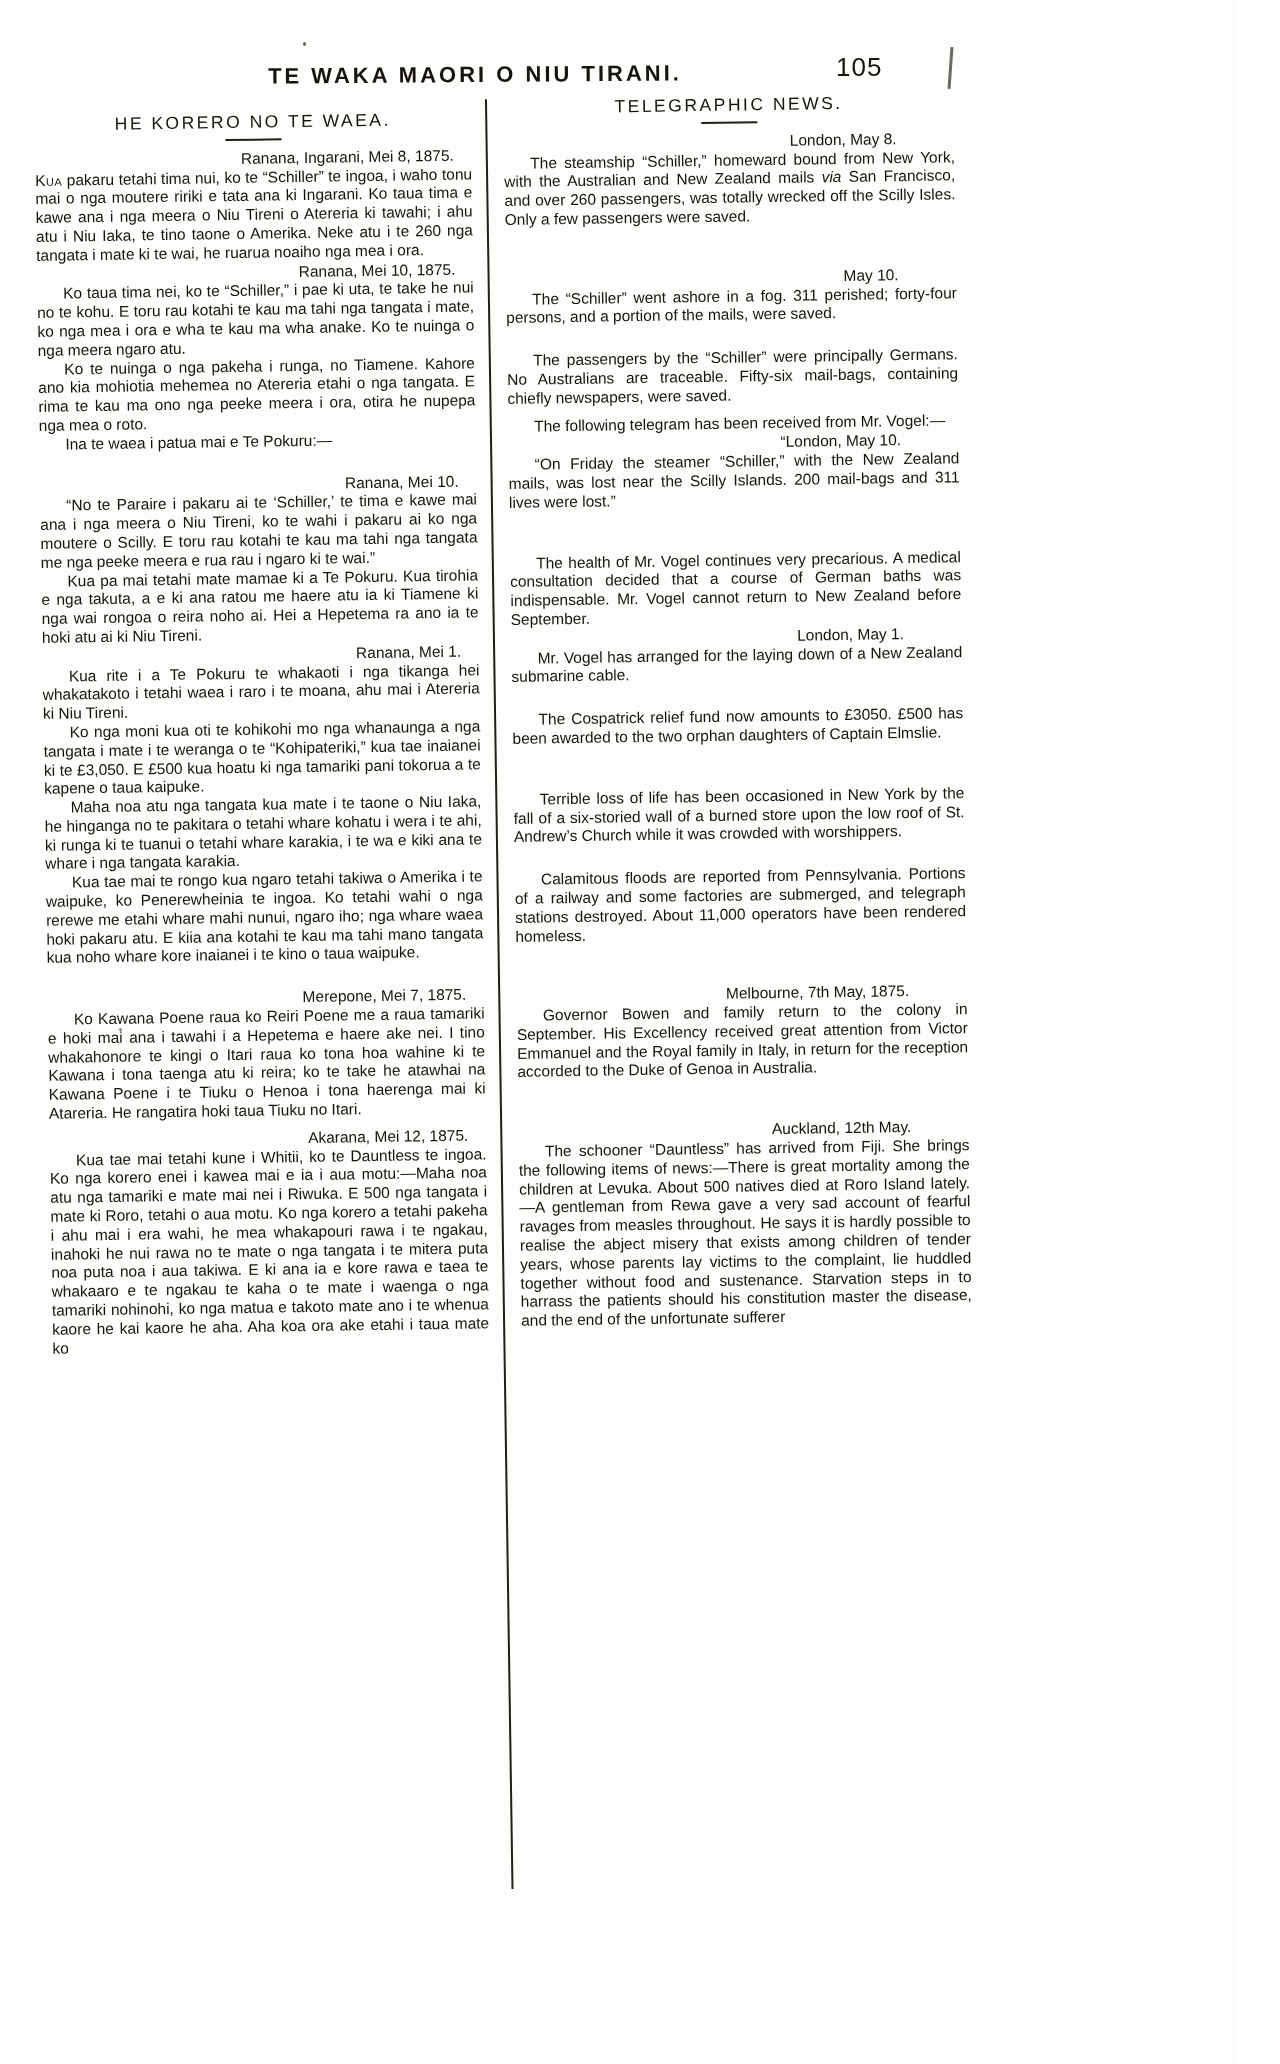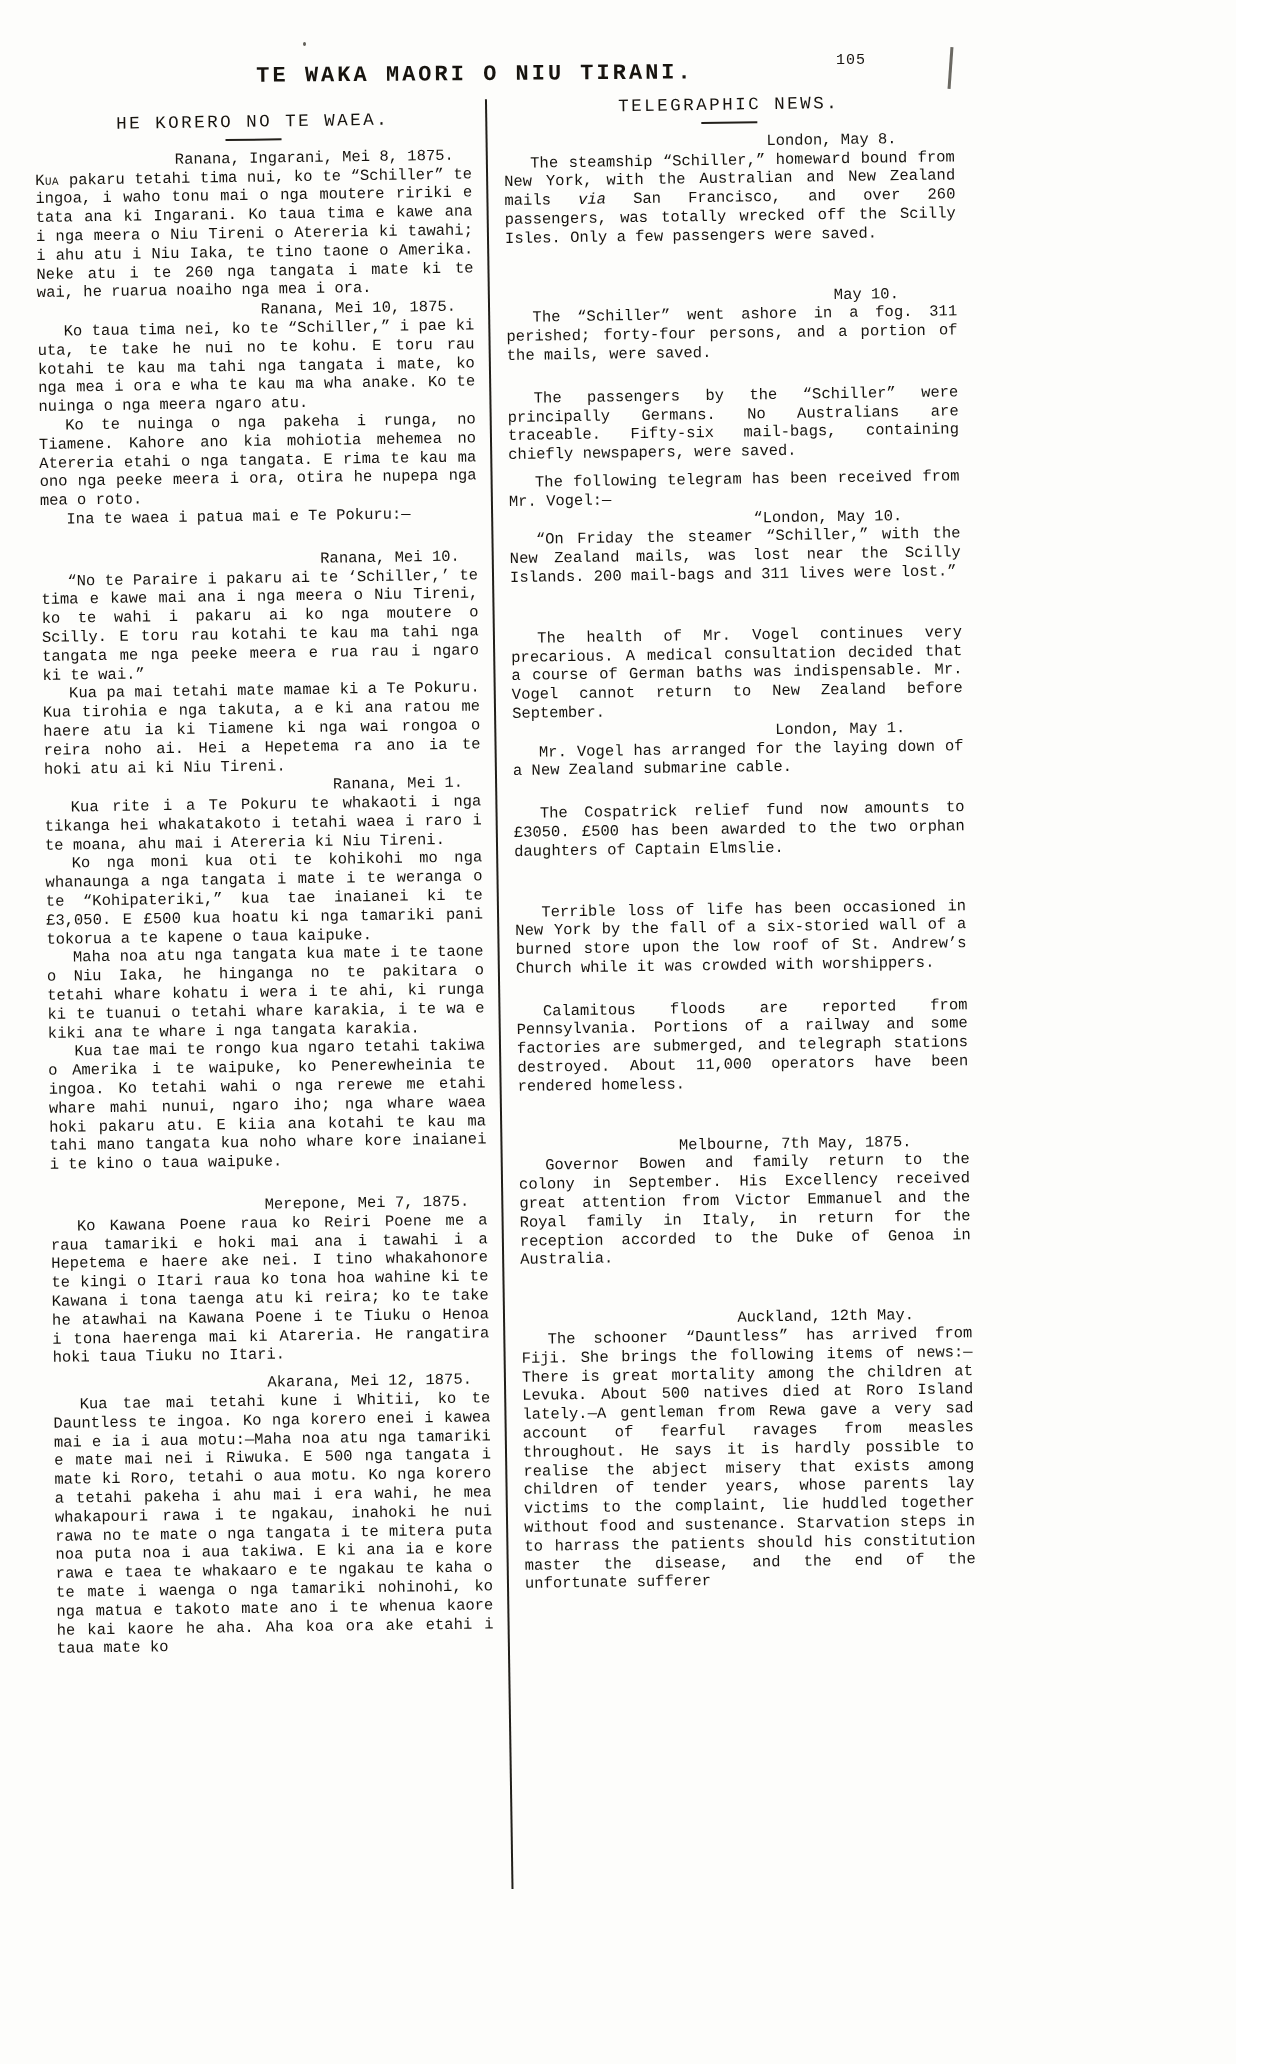--- a/index.html
+++ b/index.html
@@ -6,33 +6,33 @@
     --paper:#fdfdfb;
     --ink:#17140f;
     --rule:#221f1a;
   }
   html,body{margin:0;padding:0;background:#ffffff;}
   .page{
     position:relative;
     width:1236px;height:2064px;
     background:var(--paper);
     overflow:hidden;
-    font-family:Liberation Mono, monospace;
+    font-family:Liberation Sans, sans-serif;
     color:var(--ink);
   }
   .masthead{
     position:absolute;top:62px;left:30px;width:890px;
     text-align:center;
     font-size:22px;font-weight:bold;letter-spacing:3px;
     transform:rotate(-0.45deg);
     white-space:nowrap;
   }
   .page-number{
     position:absolute;top:52px;left:836px;
-    font-size:15px;letter-spacing:1px;
+    font-size:26px;letter-spacing:1px;
   }
   .content{
     position:absolute;top:106px;left:30px;width:930px;
     display:flex;align-items:flex-start;
     transform:rotate(-0.85deg);
     transform-origin:top left;
   }
   .column{box-sizing:border-box;font-size:15.5px;line-height:18.8px;}
   .column.left{width:455px;padding:0 14px 0 4px;}
   .column.right{width:473px;padding:0 6px 0 16px;}

